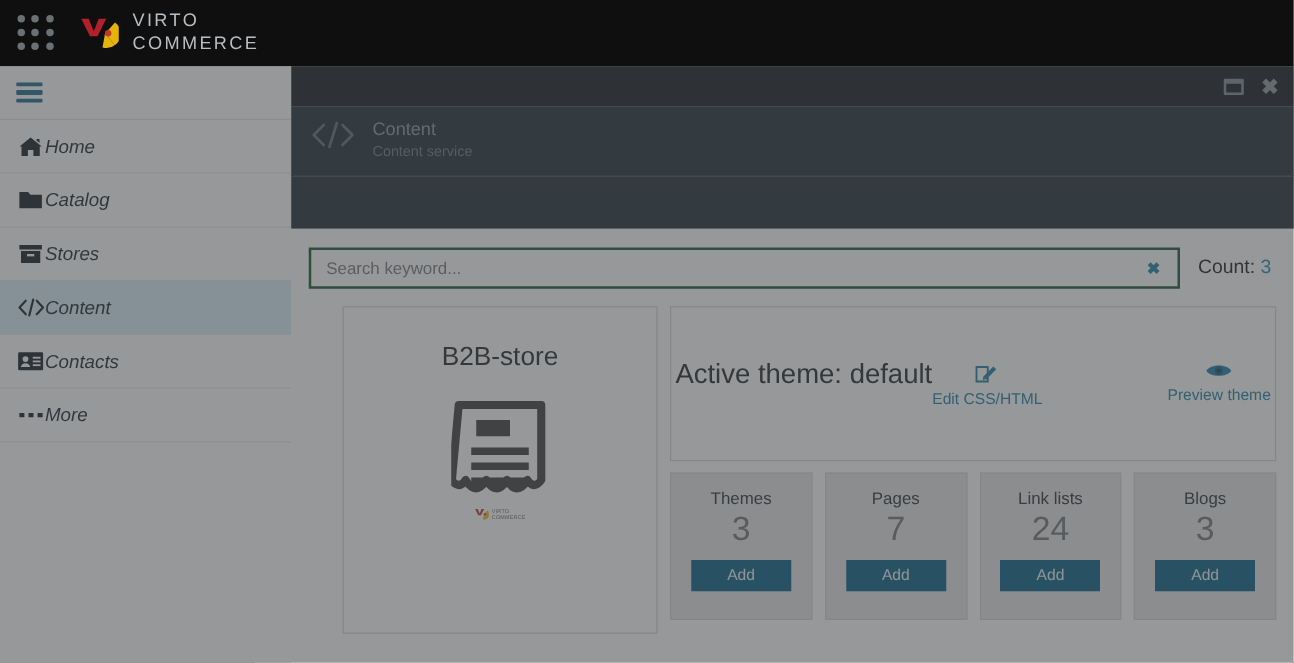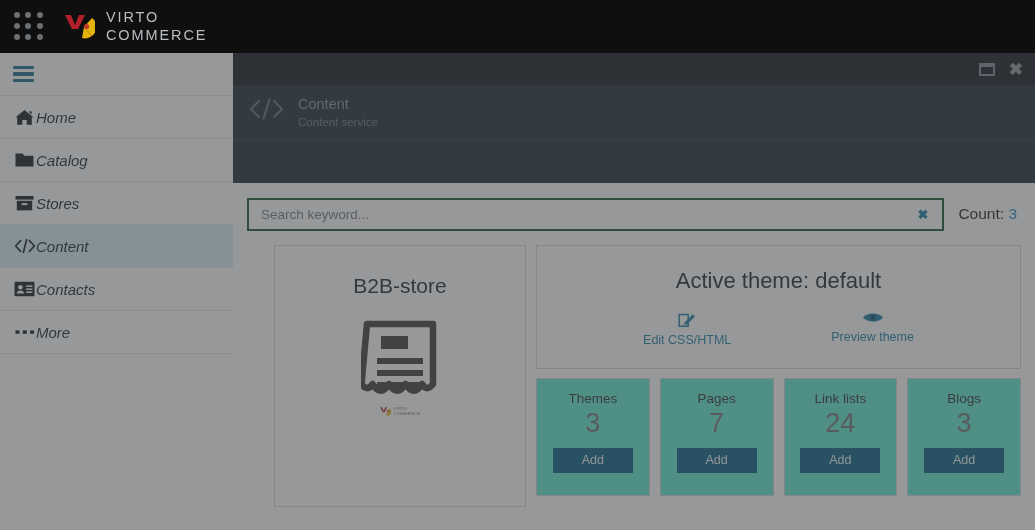--- a/index.html
+++ b/index.html
@@ -91,29 +91,29 @@
     display: flex; flex-direction: column; align-items: center; padding-top: 28px; cursor: pointer; }
   .store-name { font-size: 21px; color: #20262b; margin-bottom: 22px; }
   .store-thumb { width: 120px; height: 120px; display: flex; flex-direction: column;
     align-items: center; justify-content: flex-start; position: relative; }
   .store-thumb svg { display: block; }
   .store-watermark { margin-top: 4px; display: flex; align-items: center; gap: 2px; opacity: .9; }
   .wm-text { font-size: 4.3px; color: #5a5a5a; line-height: 1.12; letter-spacing: .2px; }
 
   .theme-panel { flex: 1 1 auto; display: flex; flex-direction: column; gap: 9px; }
   .theme-box { border: 1px solid #d4d7d9; background: #fff; height: 124px;
-    display: flex; flex-direction: column; align-items: center; justify-content: center; }
+    display: flex; flex-direction: row; align-items: center; justify-content: center; }
   .theme-title { font-size: 22px; color: #20262b; margin-bottom: 16px; }
   .theme-actions { display: flex; gap: 100px; }
   .theme-action { display: flex; flex-direction: column; align-items: center; gap: 5px;
     color: #1b7fa8; font-size: 12.5px; cursor: pointer; }
   .theme-action svg { display: block; }
 
   .stats-row { display: flex; gap: 10px; }
-  .stat-card { flex: 1 1 0; border: 1px solid #d4d7d9; background: #5eead4; height: 118px;
+  .stat-card { flex: 1 1 0; border: 1px solid #d4d7d9; background: #e5e5e5; height: 118px;
     display: flex; flex-direction: column; align-items: center; padding-top: 12px; }
   .stat-label { font-size: 13.5px; color: #2a3036; }
   .stat-value { font-size: 27px; color: #73787c; line-height: 1.25; margin-top: 1px; }
   .stat-btn { margin-top: 7px; width: 80px; height: 25px; background: #046184; color: #f0f4f6;
     border: 0; font-family: "Liberation Sans", sans-serif; font-size: 12.5px; cursor: pointer; }
 
   
   .dim {
     position: absolute; left: 0; top: 53px; width: 1035px; height: 477px;
     background: rgba(70,72,74,0.56); z-index: 60; pointer-events: none;

